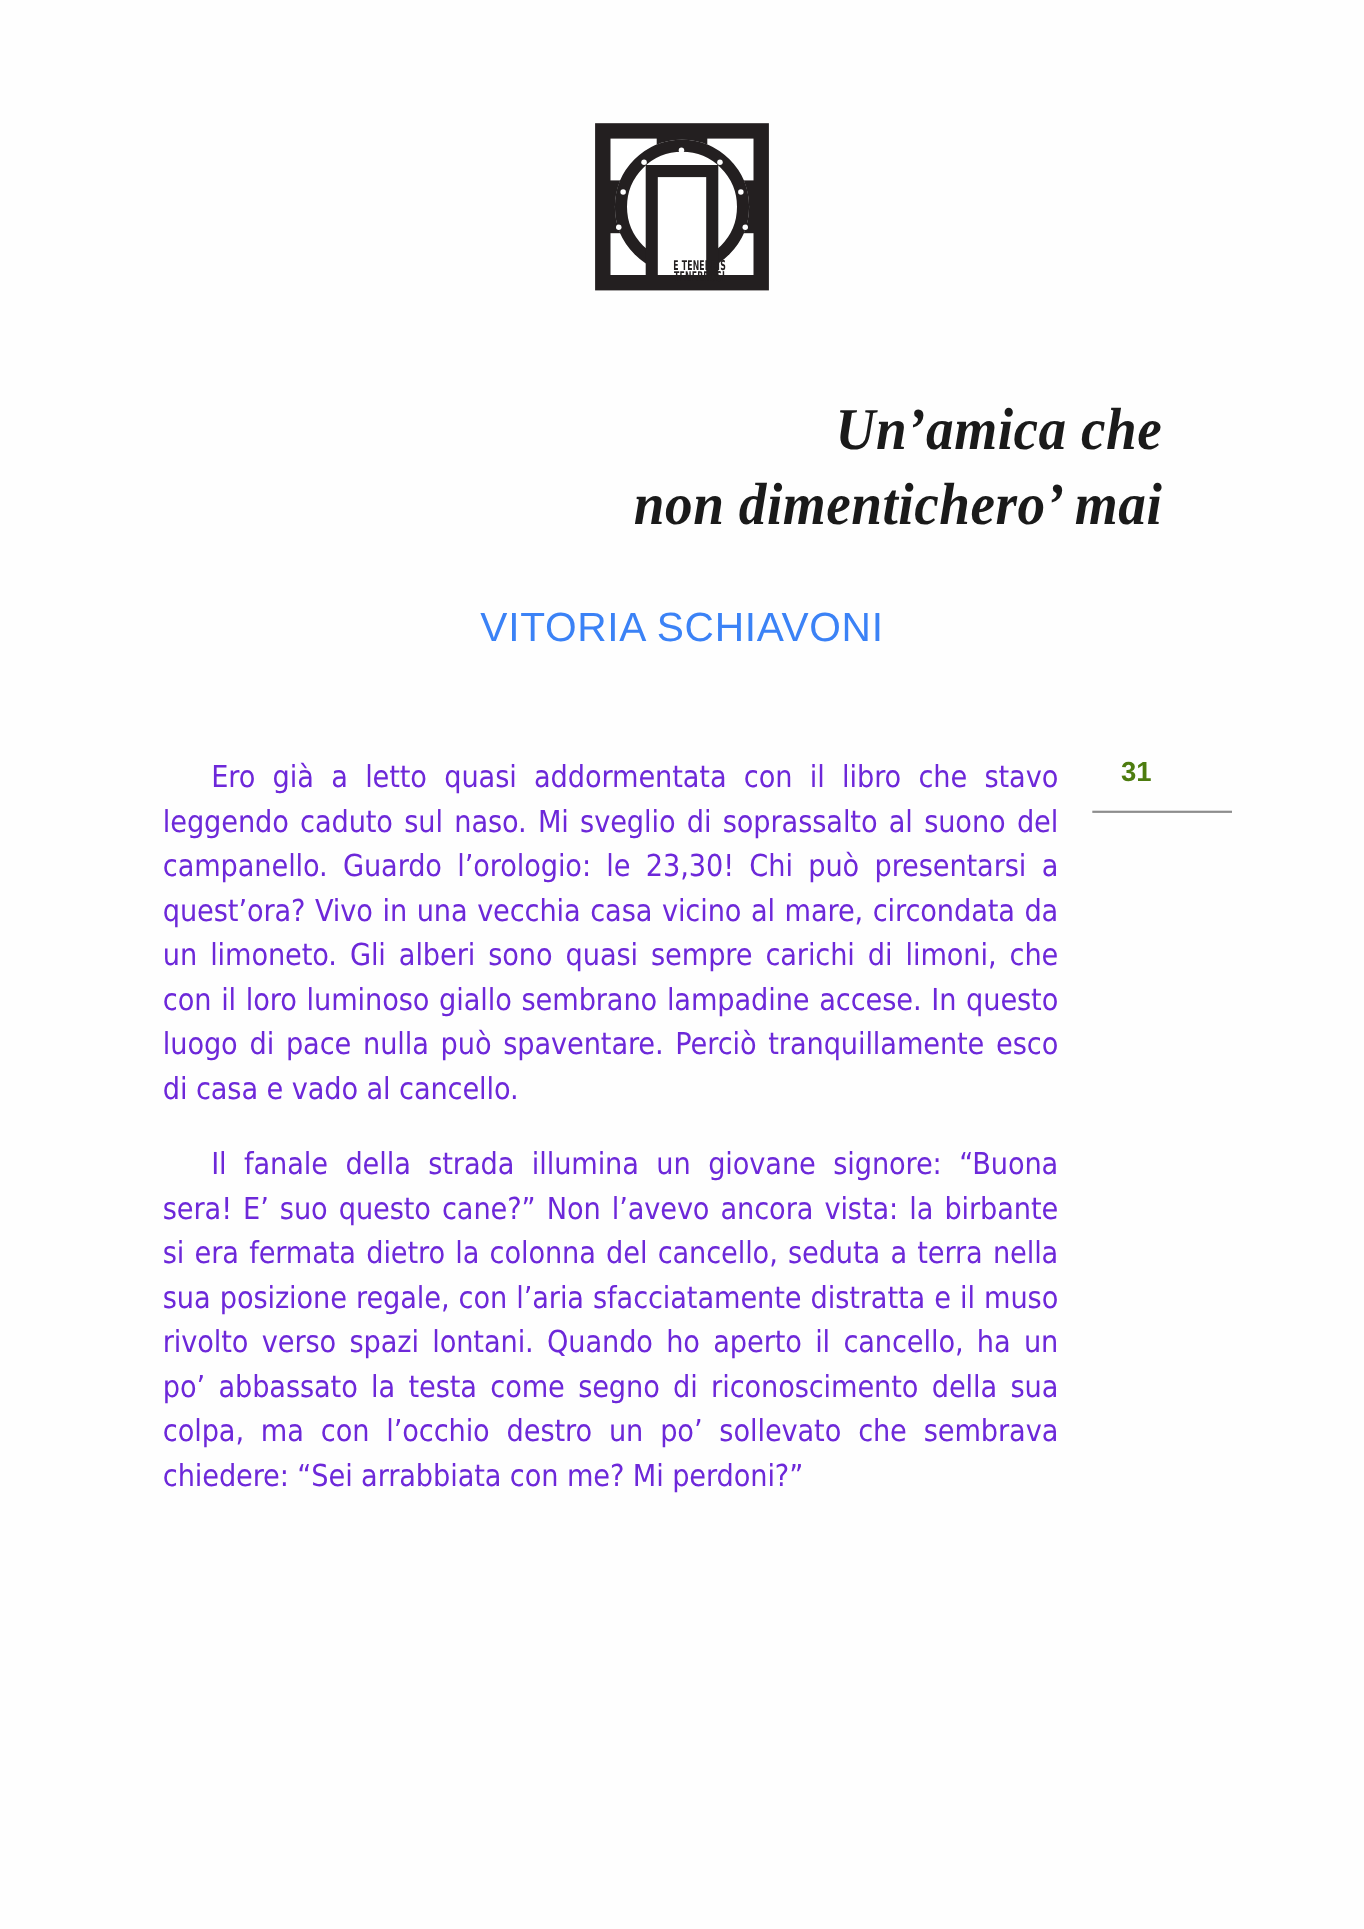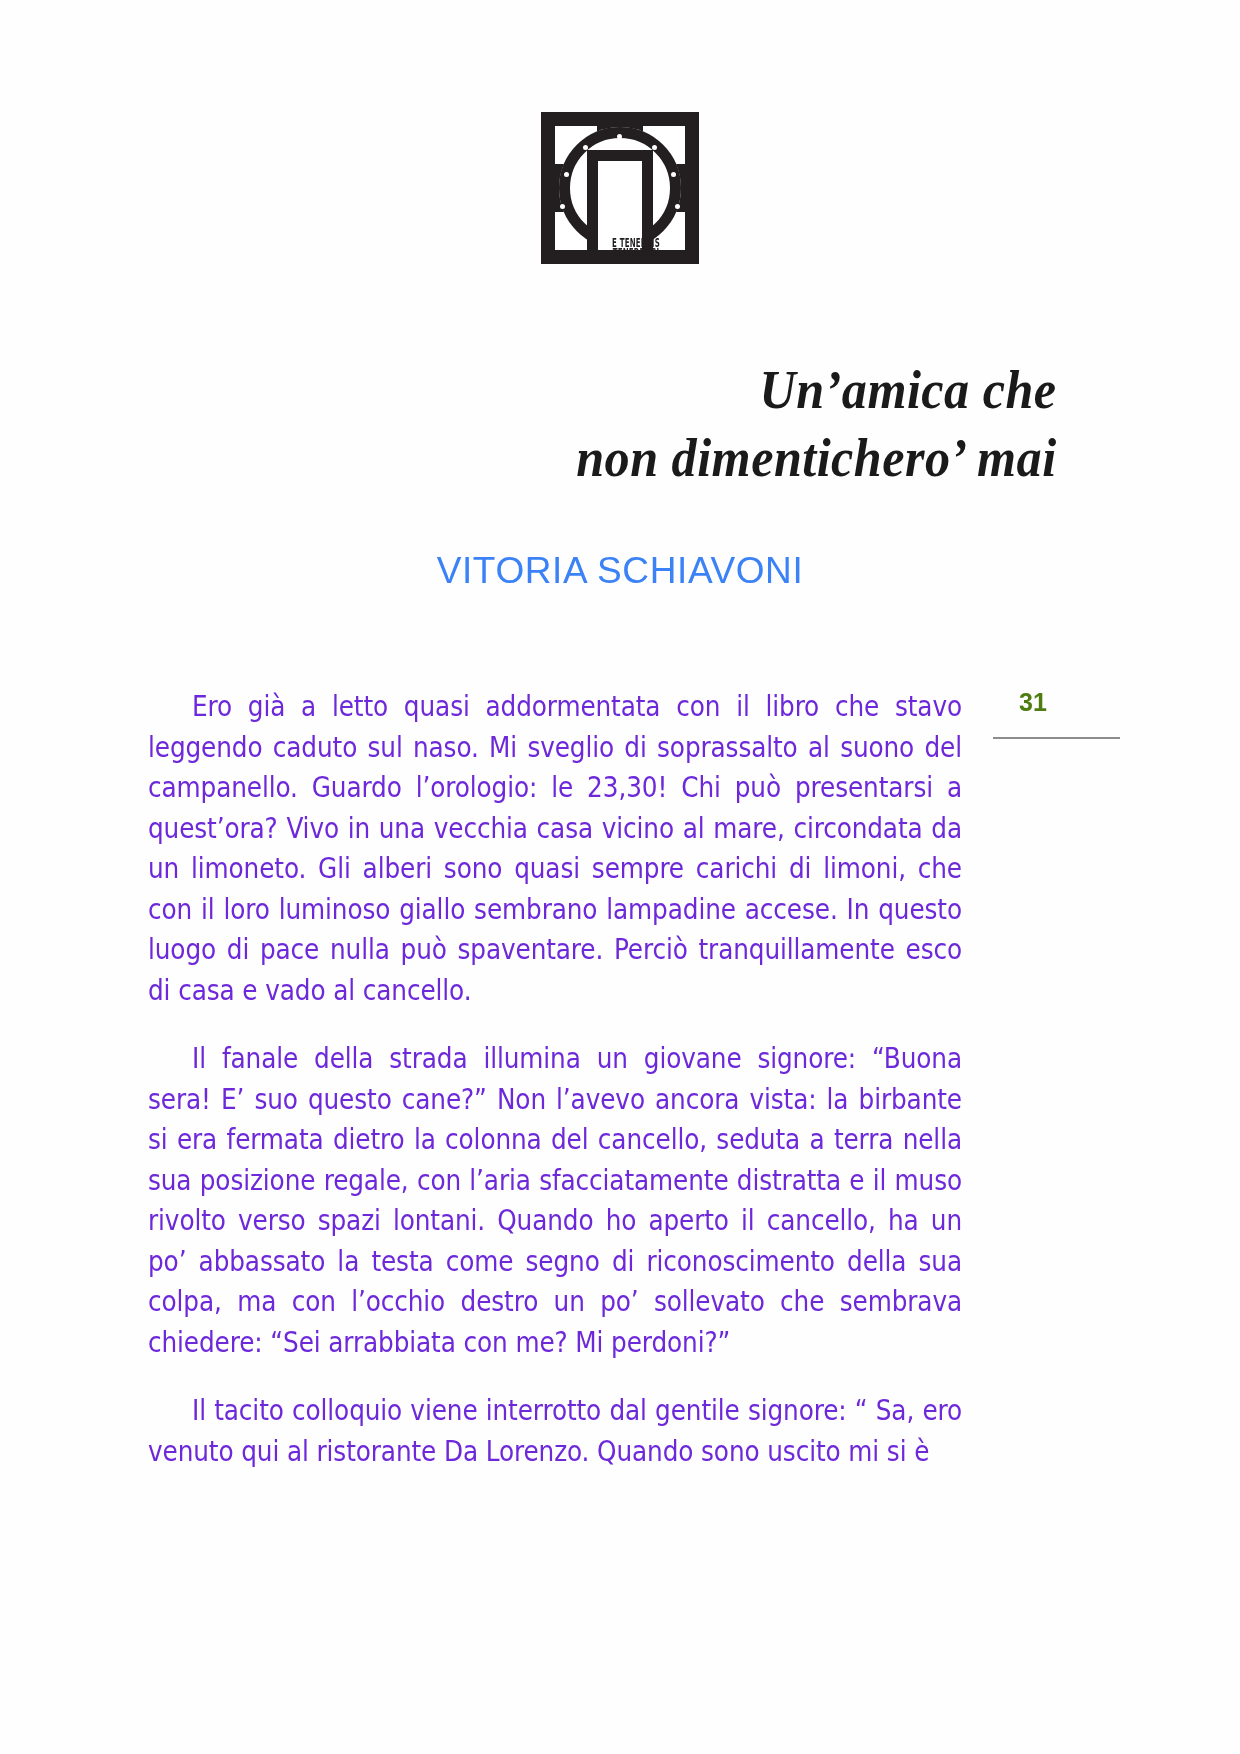--- a/index.html
+++ b/index.html
@@ -229,16 +229,15 @@
   </div>
 
   <div class="author">VITORIA SCHIAVONI</div>
 
   <div class="folio">31</div>
   <div class="folio-rule"></div>
 
   <div class="body-col">
     <p class="para">Ero già a letto quasi addormentata con il libro che stavo leggendo caduto sul naso. Mi sveglio di soprassalto al suono del campanello. Guardo l’orologio: le 23,30! Chi può presentarsi a quest’ora? Vivo in una vecchia casa vicino al mare, circondata da un limoneto. Gli alberi sono quasi sempre carichi di limoni, che con il loro luminoso giallo sembrano lampadine accese. In questo luogo di pace nulla può spaventare. Perciò tranquillamente esco di casa e vado al cancello.</p>
     <p class="para"> Il fanale della strada illumina un giovane signore: “Buona sera! E’ suo questo cane?”  Non l’avevo ancora vista:  la birbante si era fermata dietro la colonna del cancello, seduta a terra nella sua posizione regale, con l’aria sfacciatamente distratta e il muso rivolto verso spazi lontani. Quando ho aperto il cancello, ha un po’ abbassato la testa come segno di riconoscimento della sua colpa, ma con l’occhio destro un po’ sollevato che sembrava chiedere: “Sei arrabbiata con me? Mi perdoni?”</p>
-    <p class="para nojust">Il tacito colloquio viene interrotto dal gentile signore: “ Sa, ero venuto qui al ristorante Da Lorenzo. Quando sono uscito mi si è</p>
   </div>
 
 </div>
 
 </body></html>

